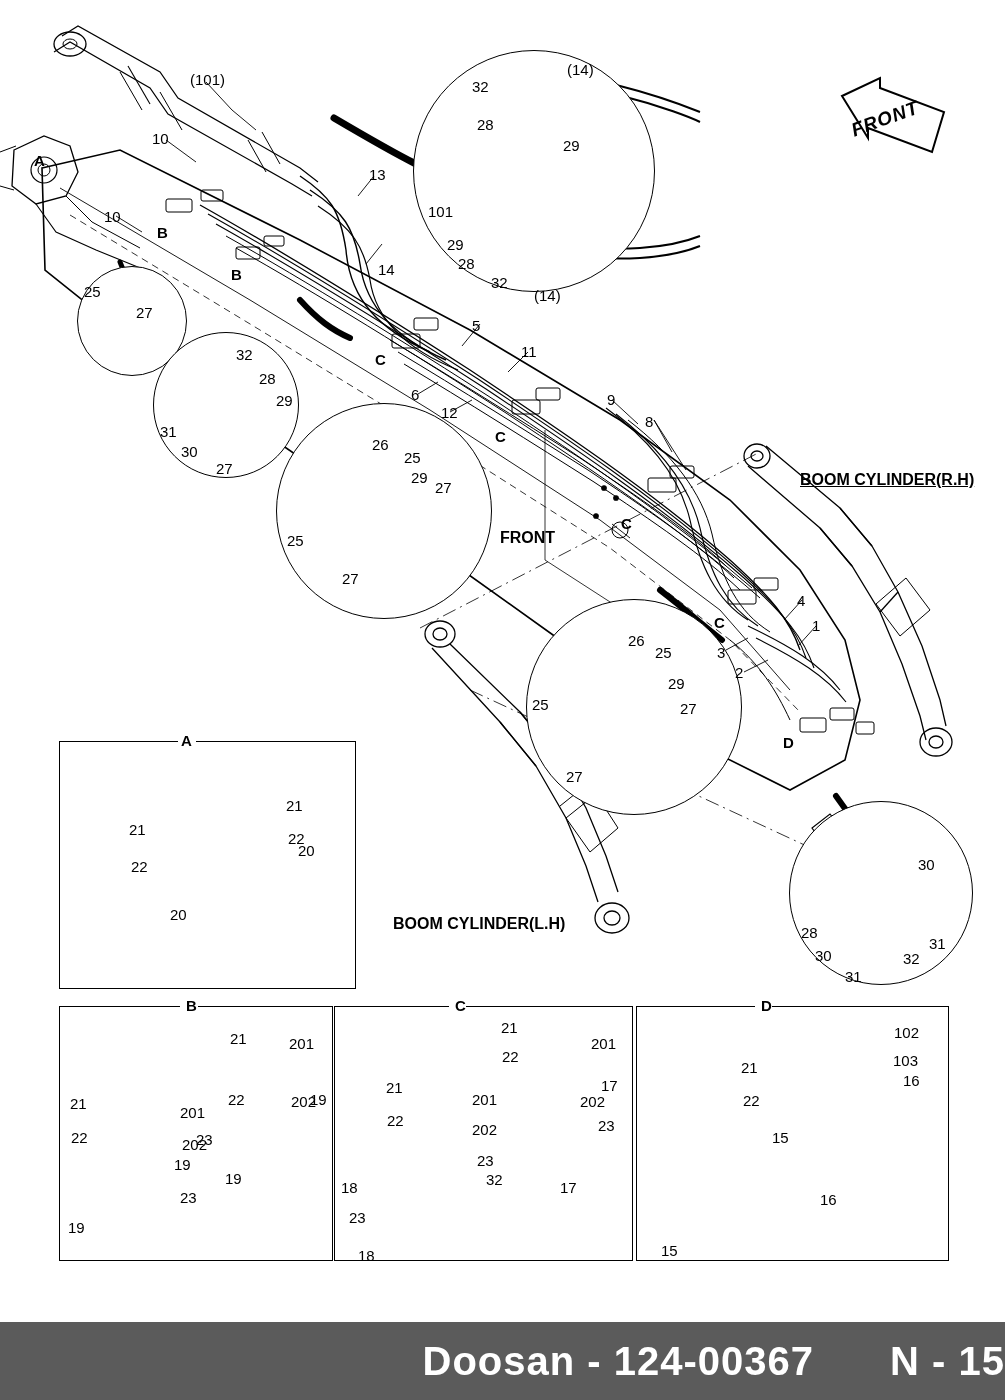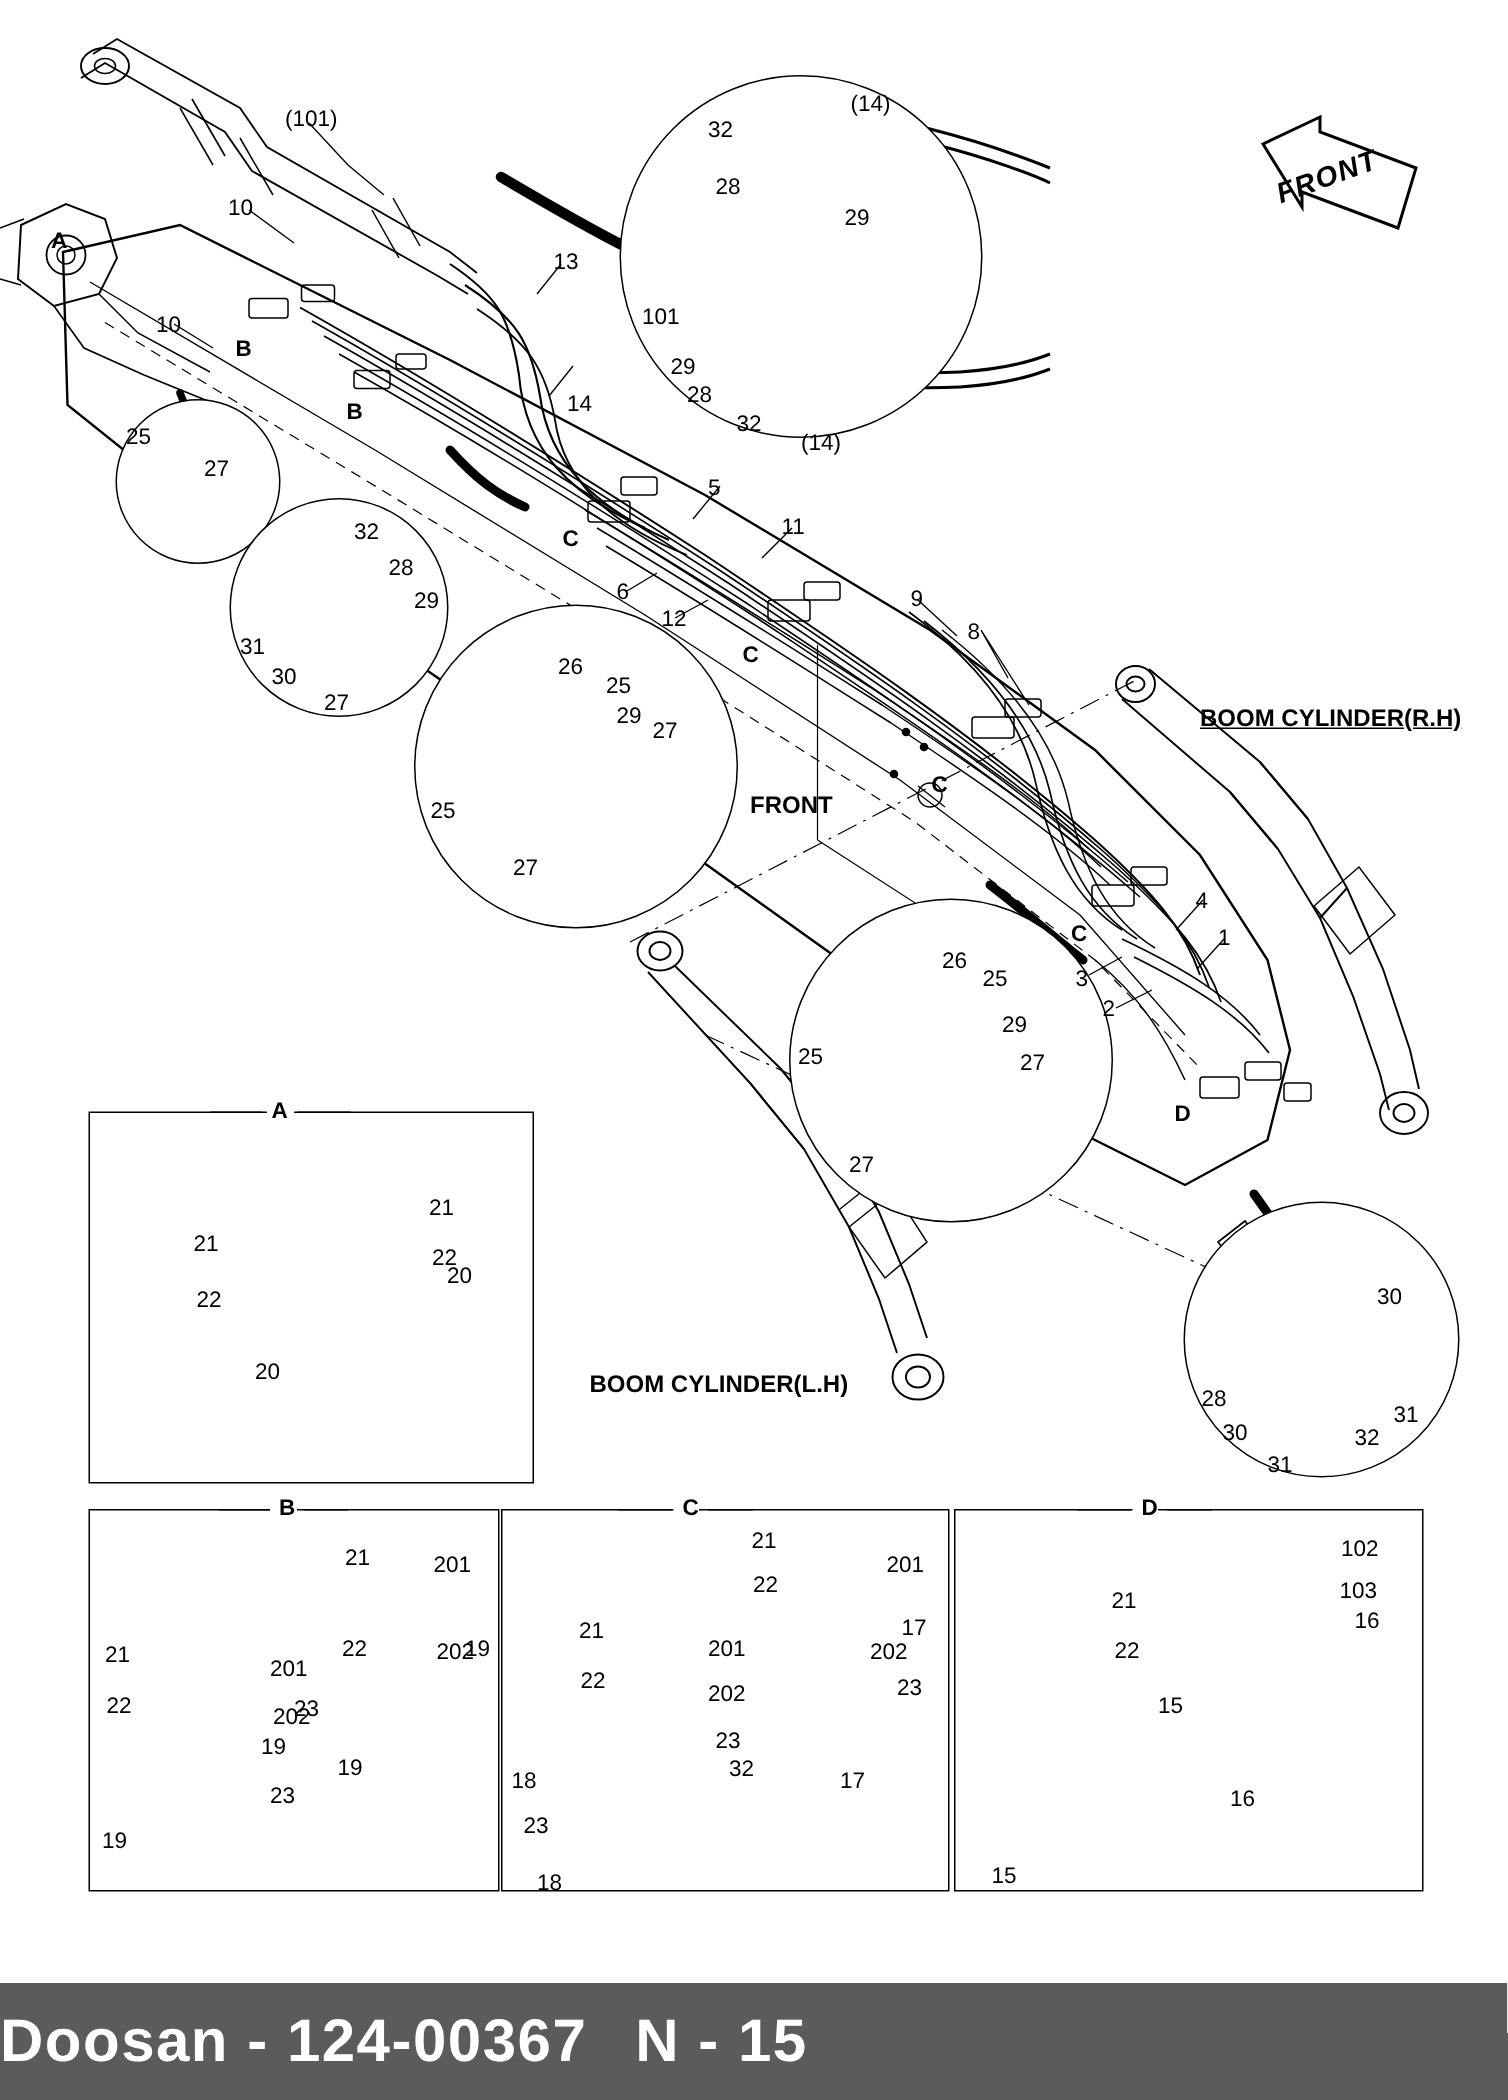--- a/index.html
+++ b/index.html
@@ -70,22 +70,22 @@
   #footer {
     position: absolute;
     left: 0;
     bottom: 0;
     width: 1005px;
     height: 78px;
     background: #5b5b5b;
     color: #fff;
     display: flex;
     align-items: center;
-    justify-content: flex-start;
-    gap: 32px;
+    justify-content: flex-end;
+    gap: 76px;
   }
   #footer .f-text {
     font-size: 40px;
     font-weight: bold;
     letter-spacing: 1px;
     font-family: "Liberation Sans", sans-serif;
   }
   
   #front-arrow {
     position: absolute;

